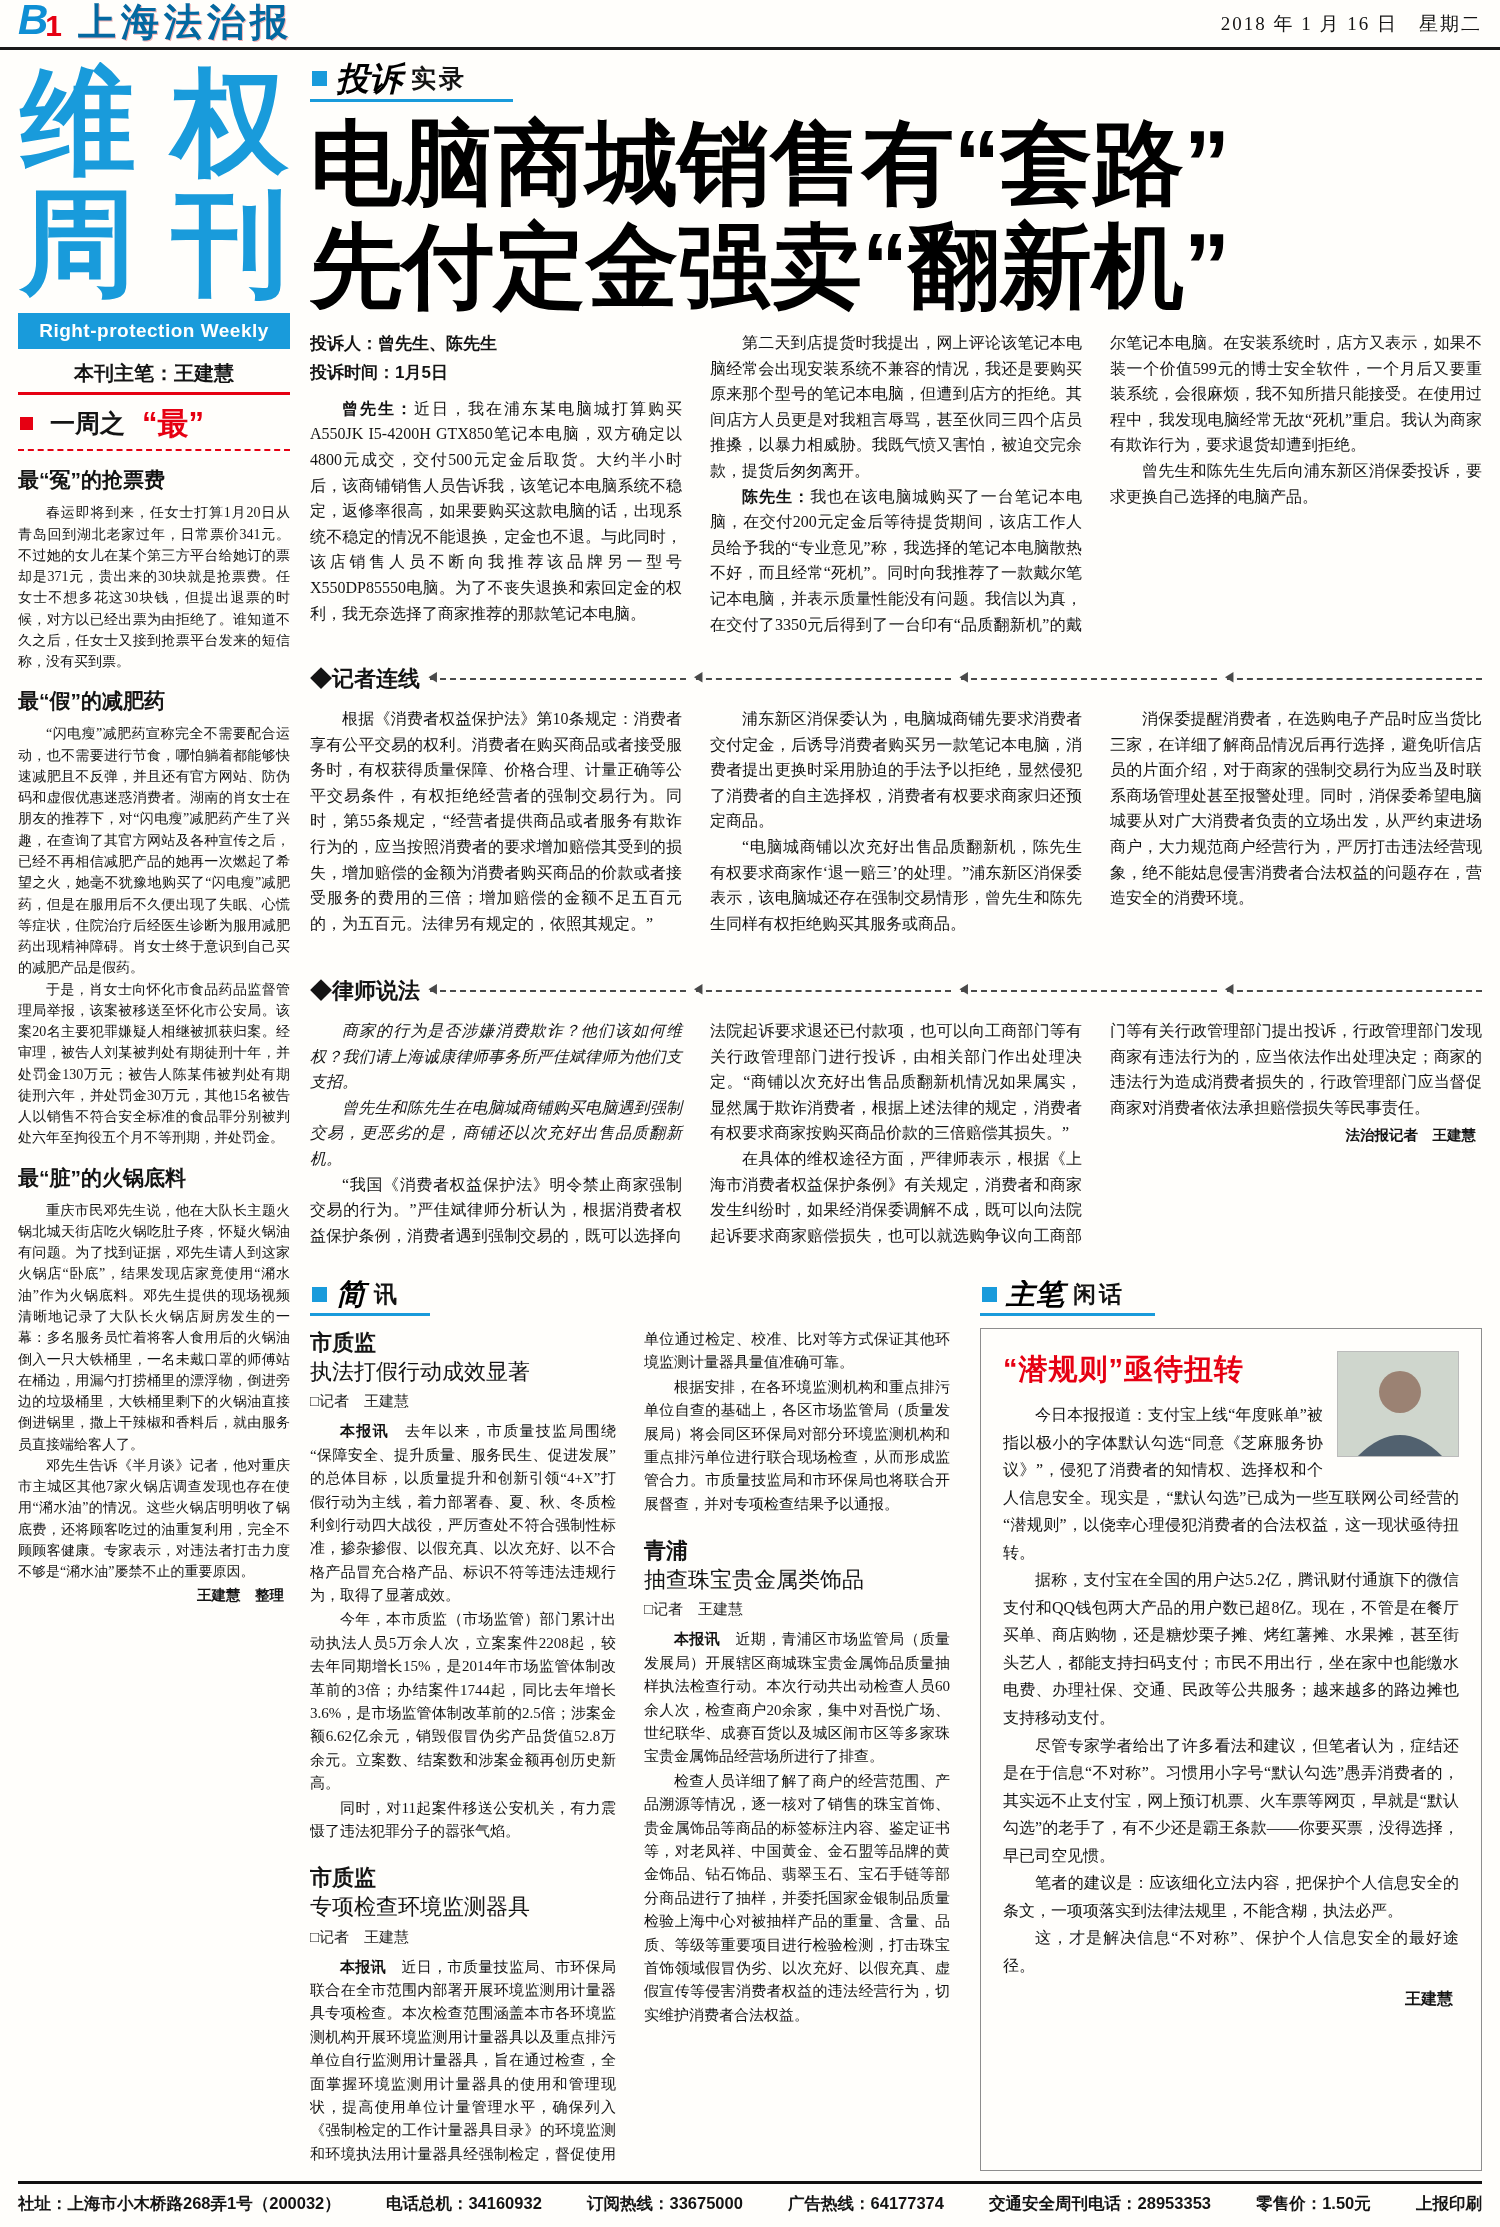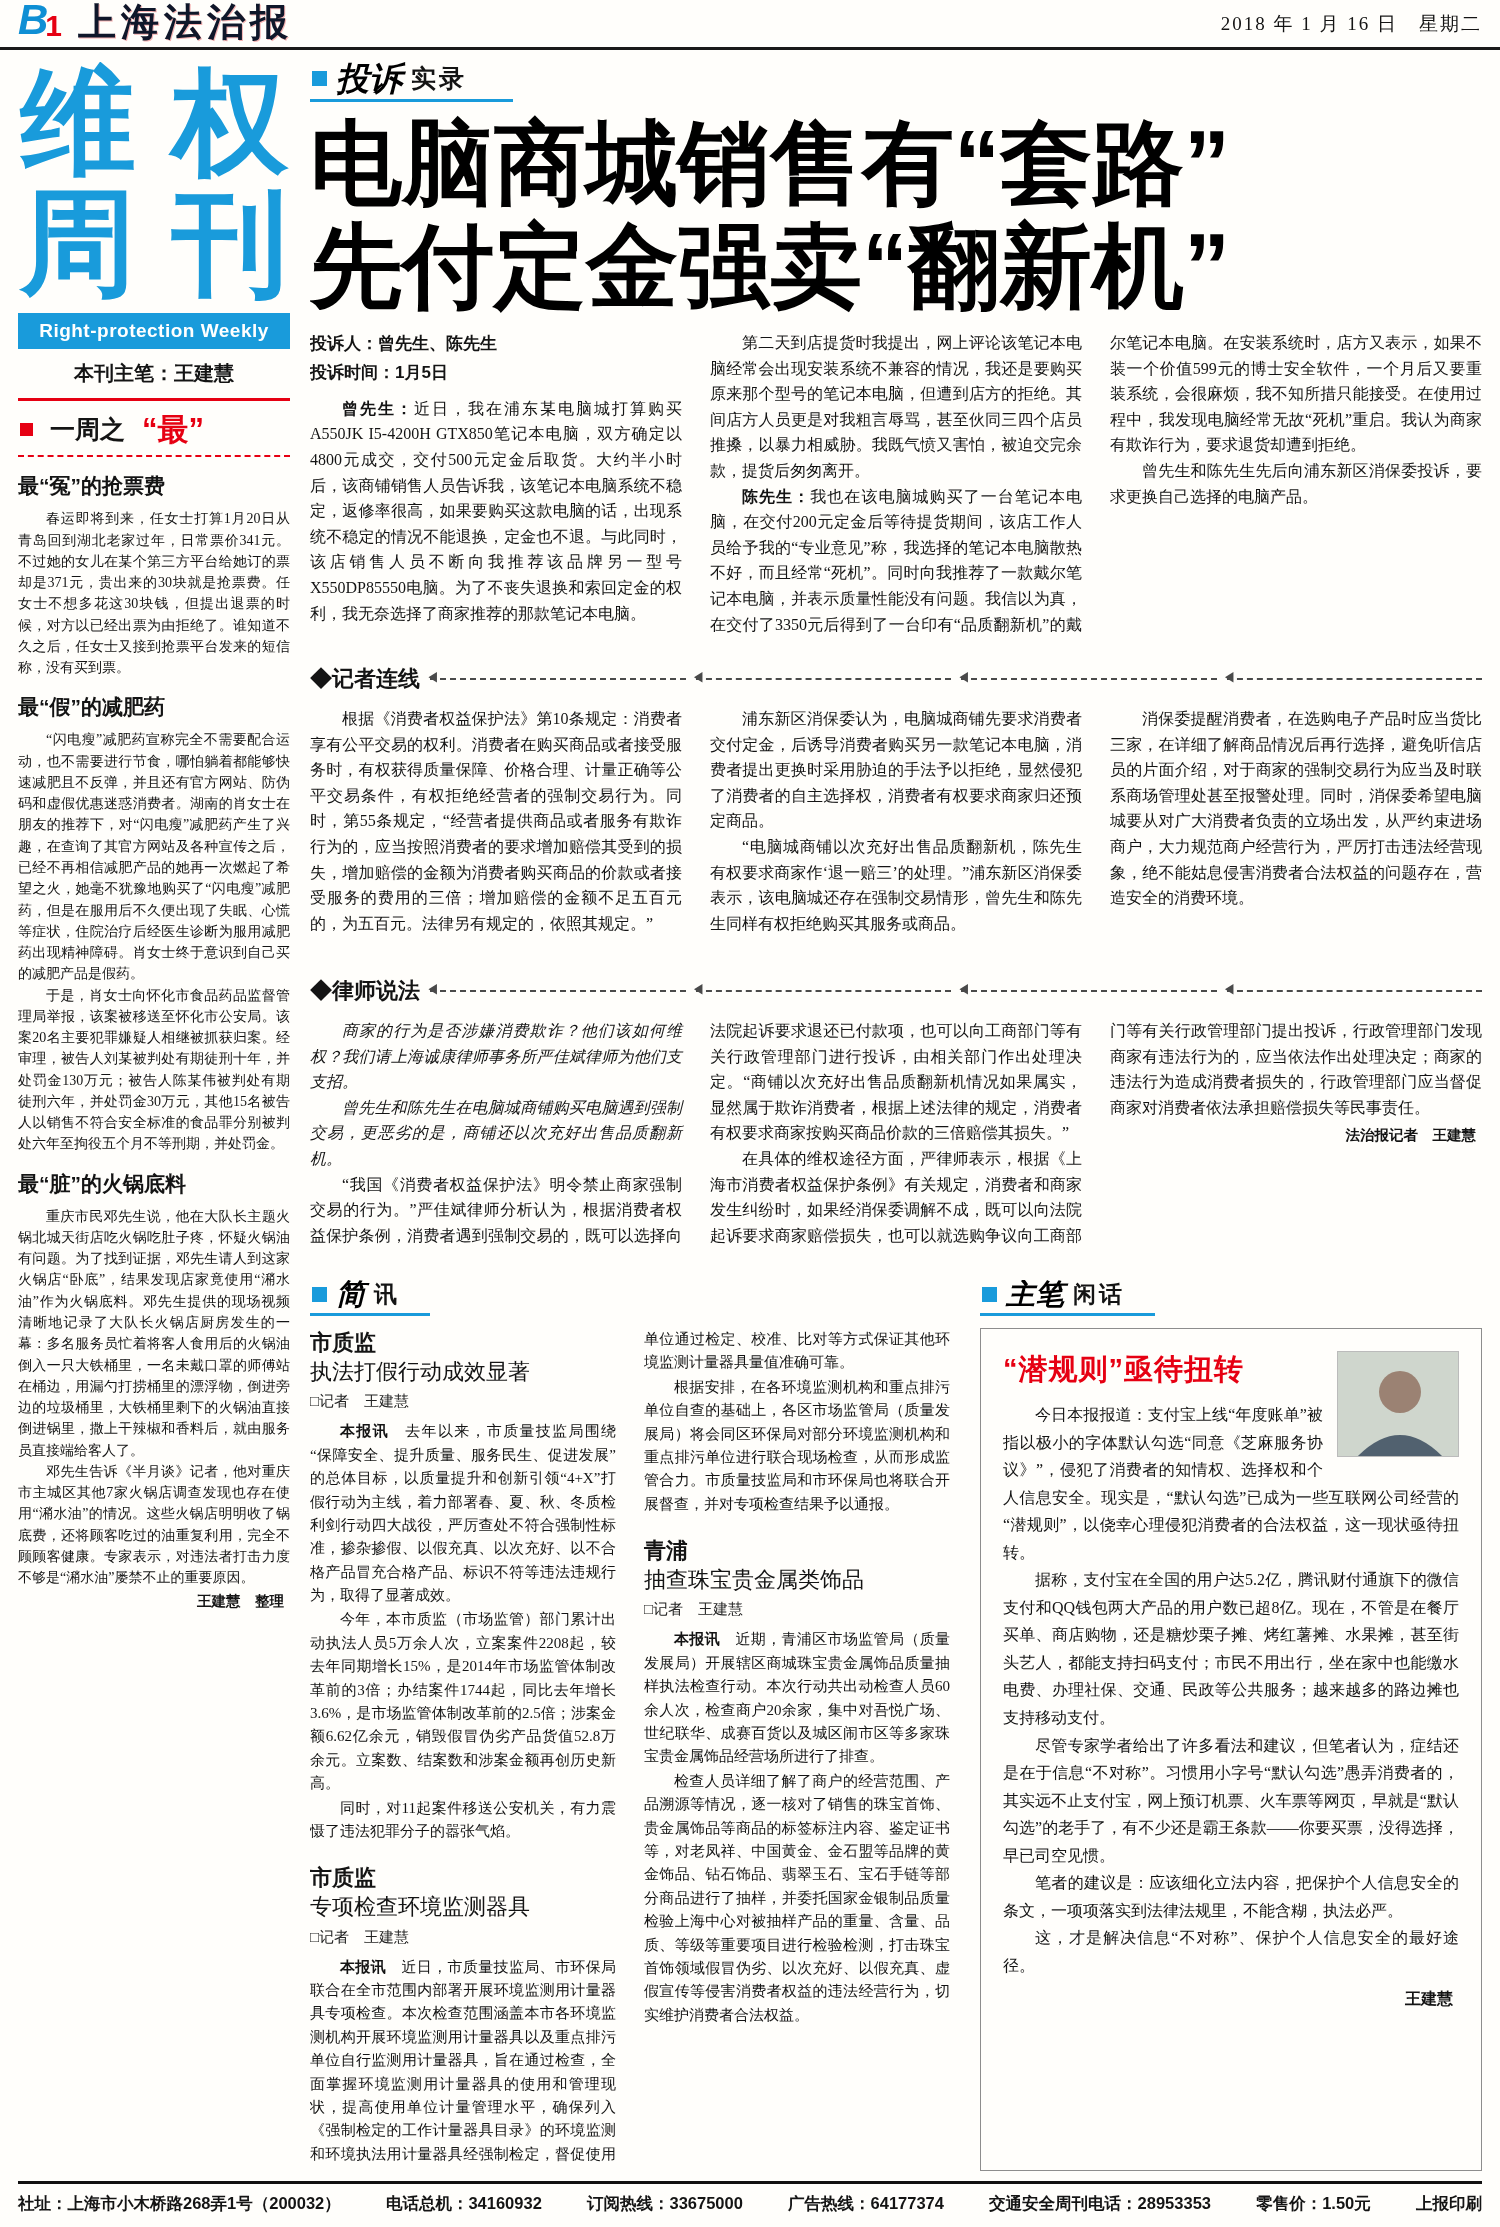--- a/index.html
+++ b/index.html
@@ -4,32 +4,32 @@
 <style>
   *{box-sizing:border-box;margin:0;padding:0}
   html,body{background:#d9d9d9}
   .page{width:1500px;height:2227px;margin:0 auto;background:#fffefb;color:#141414;
         font-family:"Liberation Serif",serif;display:flex;flex-direction:column;overflow:hidden;position:relative}
   
   .header{height:50px;flex:none;display:flex;align-items:flex-end;padding:4px 18px 6px;border-bottom:3px solid #1a1a1a}
   .pageno{font-family:"Liberation Sans",sans-serif;font-weight:900;line-height:1;display:flex;align-items:flex-end}
   .pageno .b{color:#0f8fd4;font-size:42px;font-style:italic}
   .pageno .one{color:#e60012;font-size:30px;margin-left:-3px}
-  .paper-logo{color:#0f172a;font-size:38px;font-weight:900;margin-left:16px;letter-spacing:5px;line-height:1;
+  .paper-logo{color:#0369a1;font-size:38px;font-weight:900;margin-left:16px;letter-spacing:5px;line-height:1;
               font-family:"Liberation Serif",serif;text-shadow:1px 1px 0 #f5b3b3}
   .header-date{margin-left:auto;font-size:19px;letter-spacing:2px;padding-bottom:4px;font-family:"Liberation Serif",serif}
   
   .body-wrap{flex:1;display:flex;gap:20px;padding:12px 18px 0;min-height:0;overflow:hidden}
   
   .sidebar{width:272px;flex:none;display:flex;flex-direction:column;overflow:hidden}
   .mast-row{display:flex;justify-content:space-between;padding:0 2px}
   .mast-char{font-family:"Liberation Sans",sans-serif;font-weight:900;font-size:116px;line-height:1.04;color:#199bdb}
   .mast-en{background:#199bdb;color:#fff;font-family:"Liberation Sans",sans-serif;font-weight:700;font-size:19px;
            text-align:center;padding:7px 0;margin-top:10px;letter-spacing:.5px}
-  .editor-line{text-align:center;font-size:20px;font-weight:700;padding:11px 0 11px;font-family:"Liberation Sans",sans-serif}
+  .editor-line{text-align:center;font-size:20px;font-weight:700;padding:11px 0 5px;font-family:"Liberation Sans",sans-serif}
   .red-rule{border-top:3px solid #e60012}
   .week-best{display:flex;align-items:center;gap:17px;padding:12px 2px 9px;border-bottom:2px dashed #e60012}
   .week-best .sq{width:13px;height:13px;background:#e60012;flex:none}
   .week-best .t1{font-size:25px;font-weight:700;font-family:"Liberation Sans",sans-serif}
   .week-best .t2{font-size:31px;font-weight:900;color:#e60012;font-family:"Liberation Sans",sans-serif;line-height:1}
   .side-article h3{text-align:left;font-size:21px;font-family:"Liberation Sans",sans-serif;font-weight:900;margin:15px 0 8px}
   .side-article .para{font-size:14px;line-height:1.52;text-align:justify;text-indent:2em}
   .byline-r{text-align:right;font-size:14.5px;font-weight:700;padding:4px 6px 0;font-family:"Liberation Sans",sans-serif}
   
   .main{flex:1;display:flex;flex-direction:column;min-width:0;overflow:hidden}

